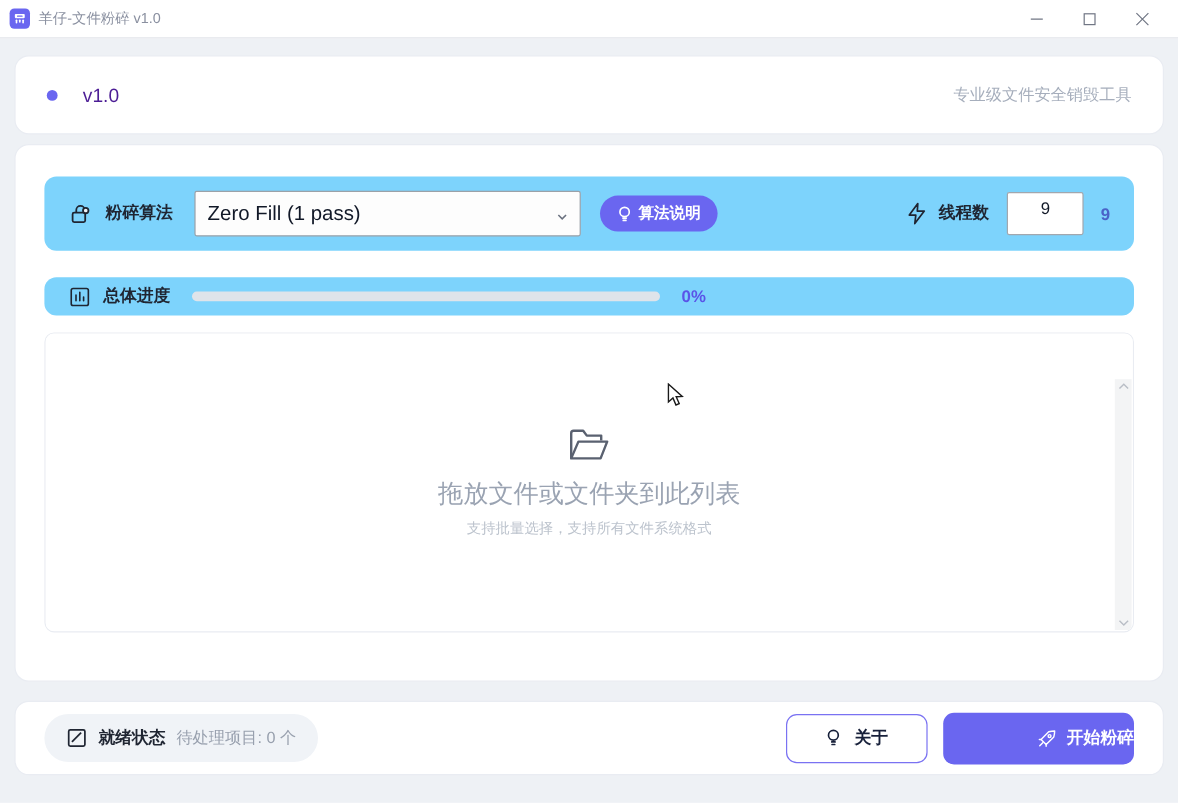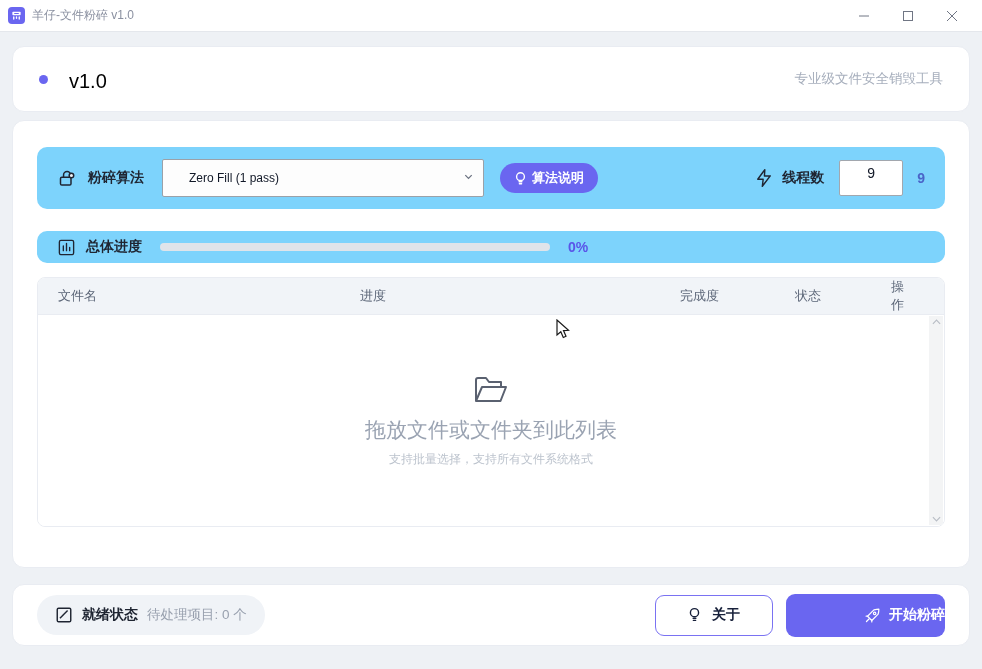--- a/index.html
+++ b/index.html
@@ -20,31 +20,31 @@
   .tb-btn{width:44px;height:31px;display:flex;align-items:center;justify-content:center;
     color:#707684;cursor:default;}
   .tb-btn svg{display:block;}
   
   .page{padding:14px 12px 0 12px;}
   .card{background:#ffffff;border:1px solid #e9ecf2;border-radius:12px;}
   
   .header-card{height:66px;display:flex;align-items:center;padding:0 26px;margin-bottom:8px;}
   .dot{width:9px;height:9px;border-radius:50%;background:#6a66f0;margin-right:13px;}
   .h-title{font-size:21px;font-weight:bold;color:#17203a;letter-spacing:.5px;}
-  .h-version{font-size:20px;color:#000000;margin-left:8px;position:relative;top:2px;}
+  .h-version{font-size:16px;color:#4c1d95;margin-left:8px;position:relative;top:2px;}
   .h-tagline{margin-left:auto;font-size:13.5px;color:#a6aebc;}
   
   .main-card{height:448px;padding:26px 24px 0 24px;margin-bottom:16px;}
   .row-box{background:#7dd3fc;border-radius:10px;display:flex;align-items:center;padding:0 20px;}
   .algo-row{height:62px;}
   .label{font-size:14px;font-weight:bold;color:#1f2532;white-space:nowrap;}
   .icon-sp{margin-right:10px;display:flex;align-items:center;}
   .select{
     width:322px;height:38px;margin-left:18px;background:#fdfdfd;border:1px solid #9ba1a8;
-    border-radius:2px;display:flex;align-items:center;padding:0 26px;font-size:12px;color:#111827;
+    border-radius:2px;display:flex;align-items:center;padding:0 10px;font-size:17px;color:#111827;
     position:relative;
   }
   .select .chev{position:absolute;right:9px;top:11px;color:#6b7280;}
   .pill-btn{
     height:30px;margin-left:16px;background:#6a66f0;border:none;border-radius:15px;
     color:#fff;font-size:13px;font-weight:bold;display:flex;align-items:center;
     padding:4px 14px;font-family:inherit;cursor:pointer;gap:5px;
   }
   .threads{margin-left:auto;display:flex;align-items:center;}
   .threads .label{margin-left:8px;}
@@ -178,27 +178,20 @@
         </svg>
       </span>
       <span class="label">总体进度</span>
       <div class="track">
         <div class="fill" id="progress-fill" style="width: 0%;"></div>
       </div>
       <span class="pct">0%</span>
     </div>
 
     <div class="table">
-      <div class="thead">
-        <span>文件名</span>
-        <span>进度</span>
-        <span>完成度</span>
-        <span>状态</span>
-        <span>操作</span>
-      </div>
       <div class="tbody">
         <svg width="38" height="32" viewBox="0 0 38 32" fill="none" stroke="#5a6170" stroke-width="2" stroke-linejoin="round">
           <path d="M4 27 V6 a2 2 0 0 1 2 -2 h8 l3 4 h12 v4"></path>
           <path d="M4 27 L10 13 h24 l-5.5 14 Z"></path>
         </svg>
         <div class="empty-title">拖放文件或文件夹到此列表</div>
         <div class="empty-sub">支持批量选择，支持所有文件系统格式</div>
       </div>
       <div class="vscroll">
         <svg width="9" height="6" viewBox="0 0 10 6" fill="none" stroke="#b9bec6" stroke-width="1.3">

